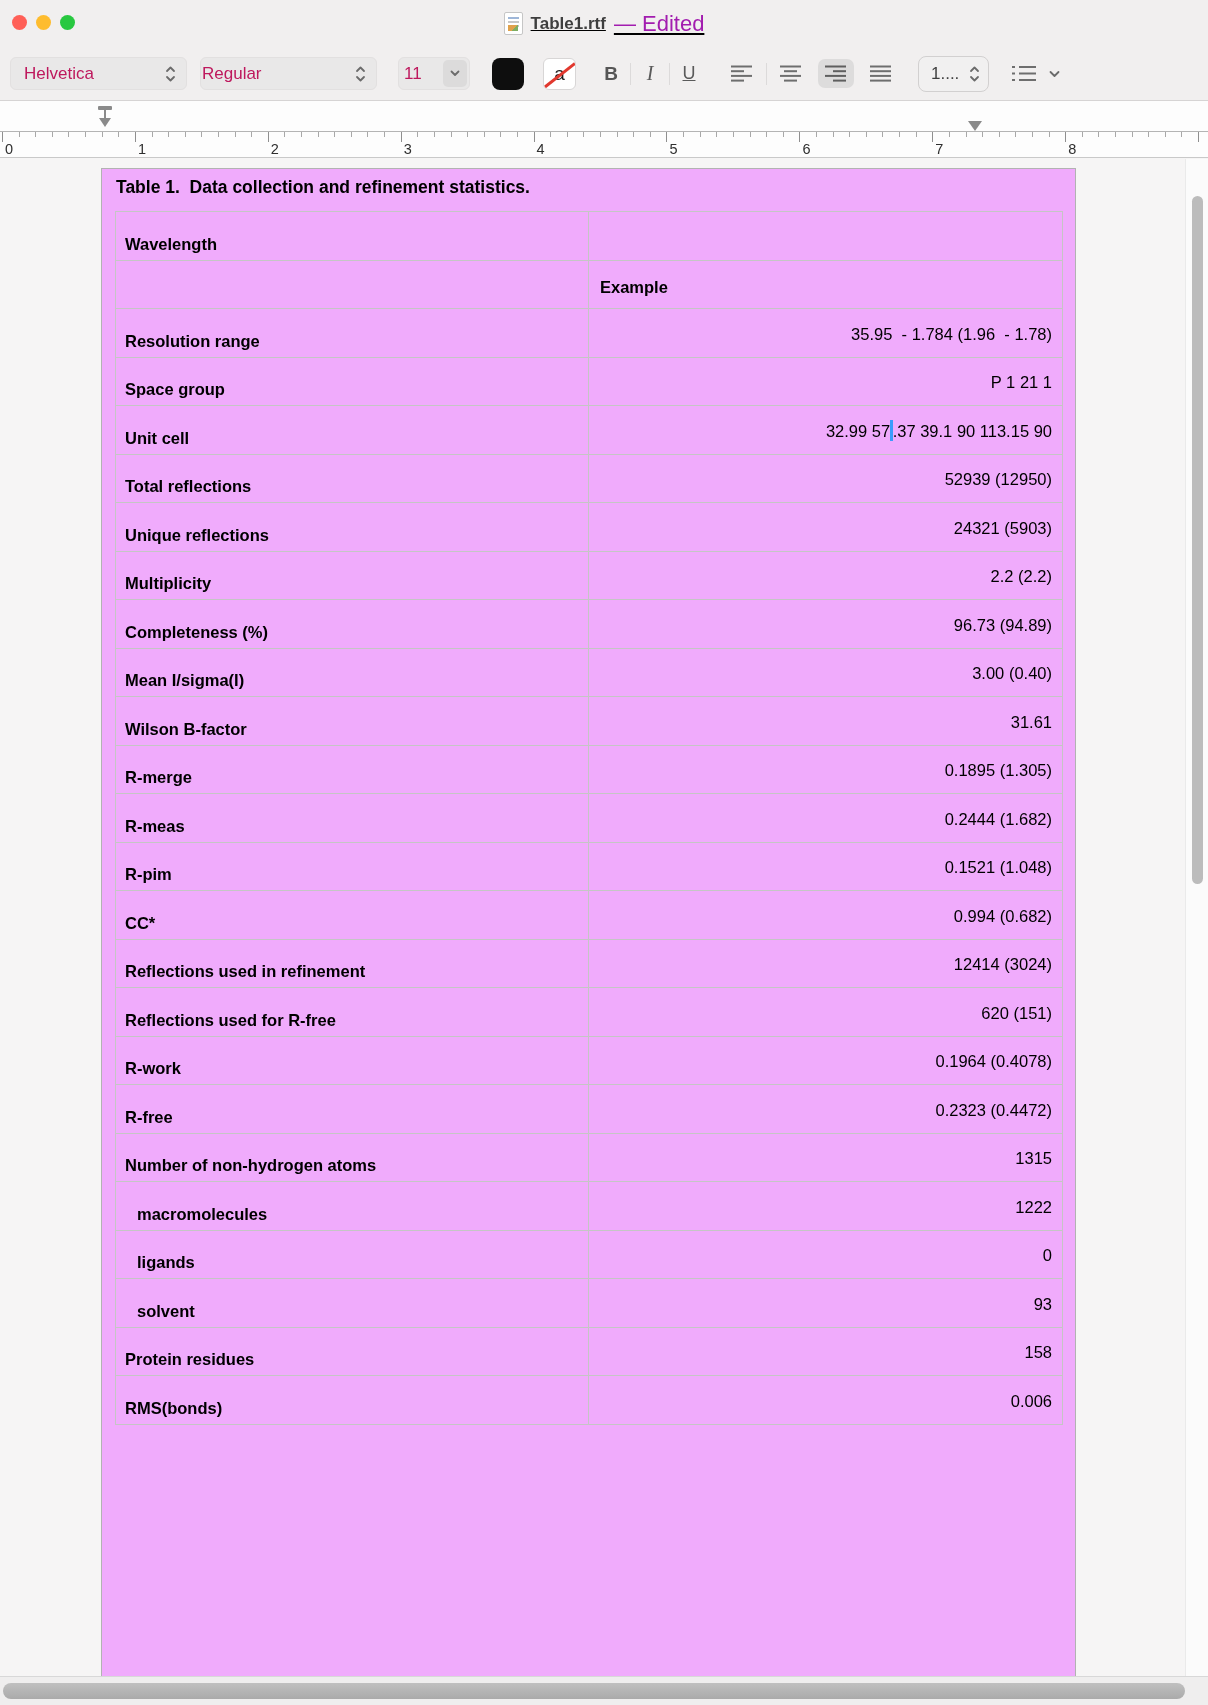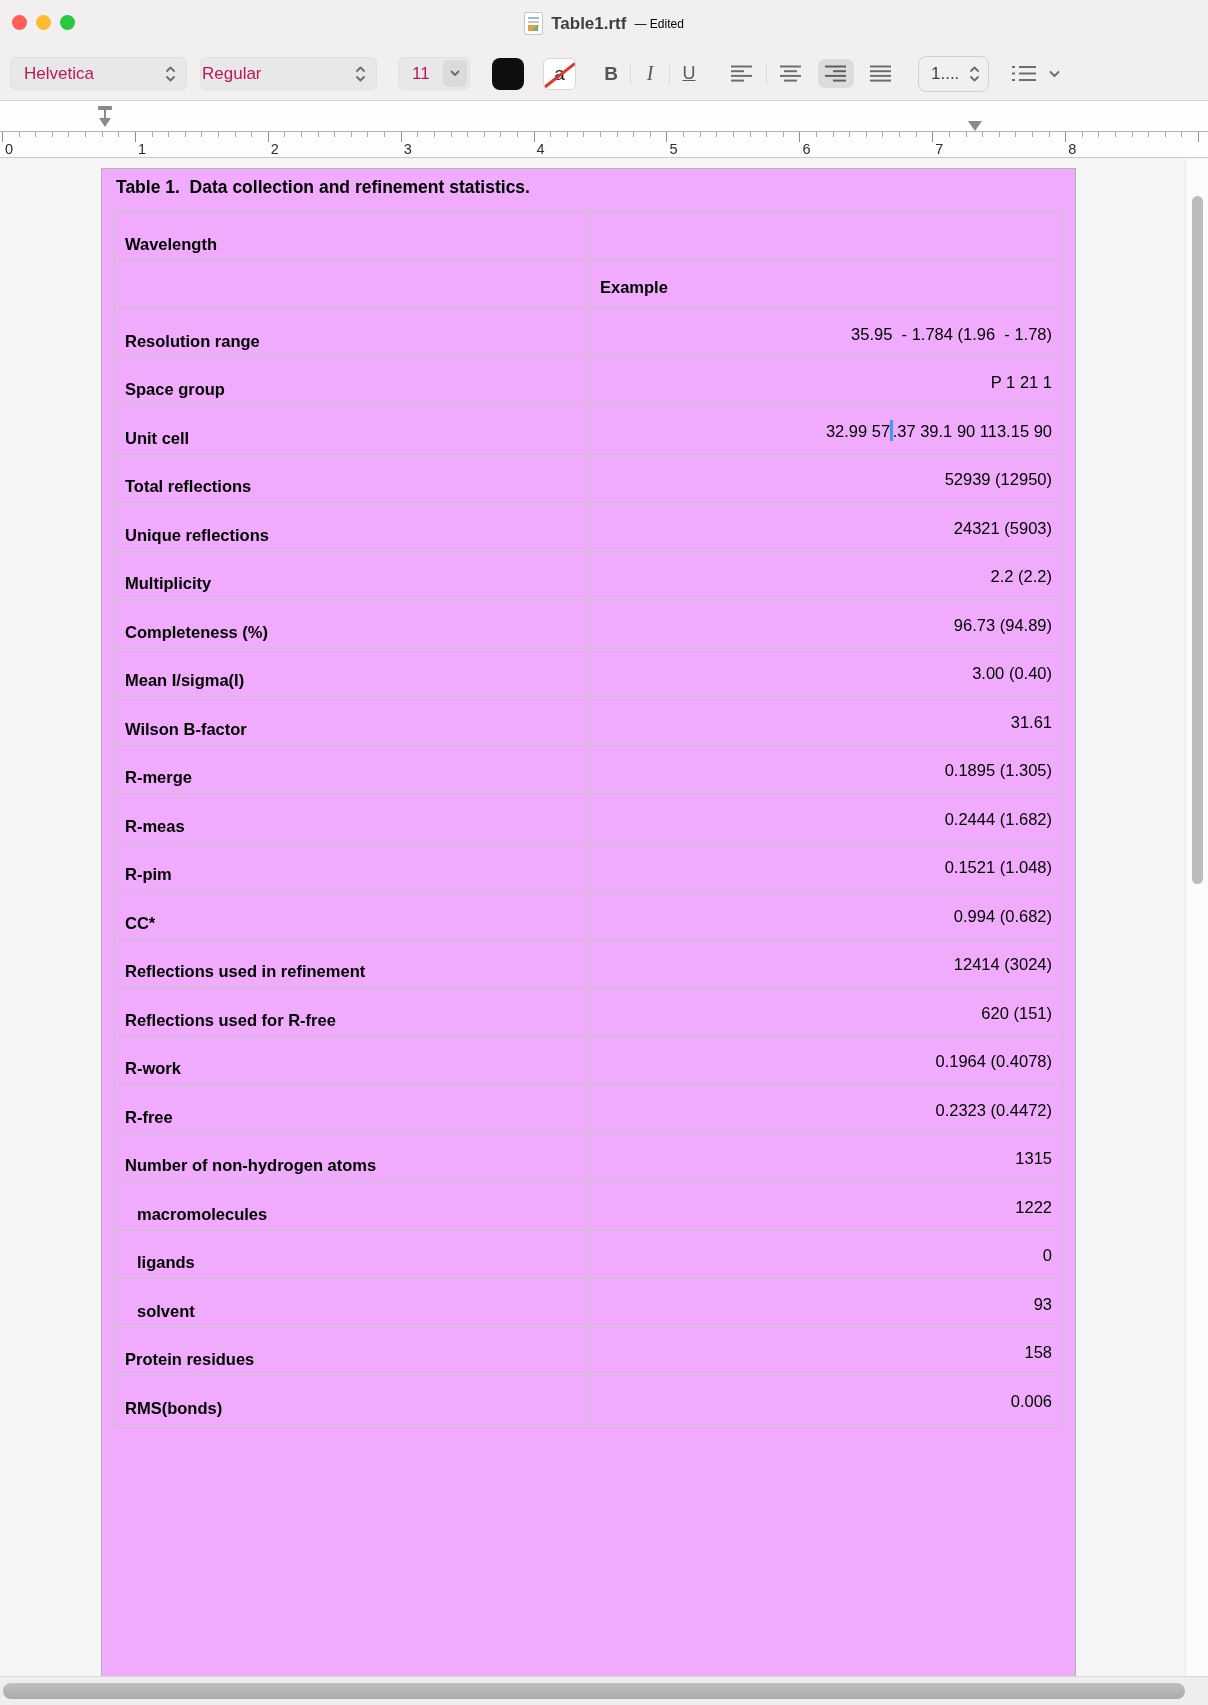--- a/index.html
+++ b/index.html
@@ -11,41 +11,41 @@
     -webkit-font-smoothing:antialiased;
   }
 
   
   .titlebar {
     height:47px; background:#f1efef; position:relative;
     display:flex; align-items:center; justify-content:center;
   }
   .traffic { position:absolute; left:12px; top:15px; display:flex; gap:9px; }
   .light { width:15px; height:15px; border-radius:50%; }
-  .titlegroup { display:flex; align-items:center; gap:8px; }
+  .titlegroup { display:flex; align-items:center; gap:8px;text-decoration:underline; }
   .doc-icon { width:19px; height:23px; background:#fff; border:1px solid #c6c6c6; border-radius:2px; position:relative; }
   .doc-icon::before { content:''; position:absolute; left:3px; right:3px; top:4px; height:2px;
     background:#9eb6d8; box-shadow:0 4px 0 #c7c7c7, 0 8px 0 #c7c7c7; }
   .doc-icon::after { content:''; position:absolute; left:3px; bottom:3px; width:10px; height:6px;
     background:linear-gradient(135deg,#e0a14b 60%, #7fae62 60%); }
   .win-title { font-size:17px; font-weight:bold; color:#3e3e3e; }
-  .win-edited { font-size:12px; color:#000000; font-weight:normal; }
+  .win-edited { font-size:22px; color:#a21caf; font-weight:normal; }
 
   
   .toolbar {
     height:54px; background:#f1efef; border-bottom:1px solid #d6d4d4;
     display:flex; align-items:center; padding-left:10px;
   }
   .ctl {
     background:#e9e8e8; border:1px solid #e2e0e0; border-radius:6px;
     height:33px; display:flex; align-items:center; color:#be185d; font-size:17px;
   }
   .ctl-font { width:177px; padding:0 10px 0 13px; justify-content:space-between; }
   .ctl-style { width:177px; margin-left:13px; padding:0 10px 0 1px; justify-content:space-between; }
-  .ctl-size { width:72px; margin-left:21px; padding-left:13px; position:relative; }
+  .ctl-size { width:72px; margin-left:21px; padding-left:5px; position:relative; }
   .ctl-size .chev-box { position:absolute; right:2px; top:2px; bottom:2px; width:24px;
     background:#dcdbdb; border-radius:5px; display:flex; align-items:center; justify-content:center; }
   .swatch-black { width:32px; height:32px; border-radius:8px; background:#0e0e0e; margin-left:22px; }
   .swatch-strike { width:33px; height:32px; border-radius:6px; background:#fff; border:1px solid #d8d6d6;
     margin-left:19px; position:relative; display:flex; align-items:center; justify-content:center;
     font-size:19px; color:#1a1a1a; overflow:hidden; }
   .swatch-strike::after { content:''; position:absolute; left:-4px; right:-4px; top:50%; height:2.5px;
     background:#e1382e; transform:rotate(-38deg); }
   .biu { display:flex; align-items:center; margin-left:22px; }
   .biu .b { font-weight:bold; font-size:19px; color:#565656; width:26px; text-align:center; }

